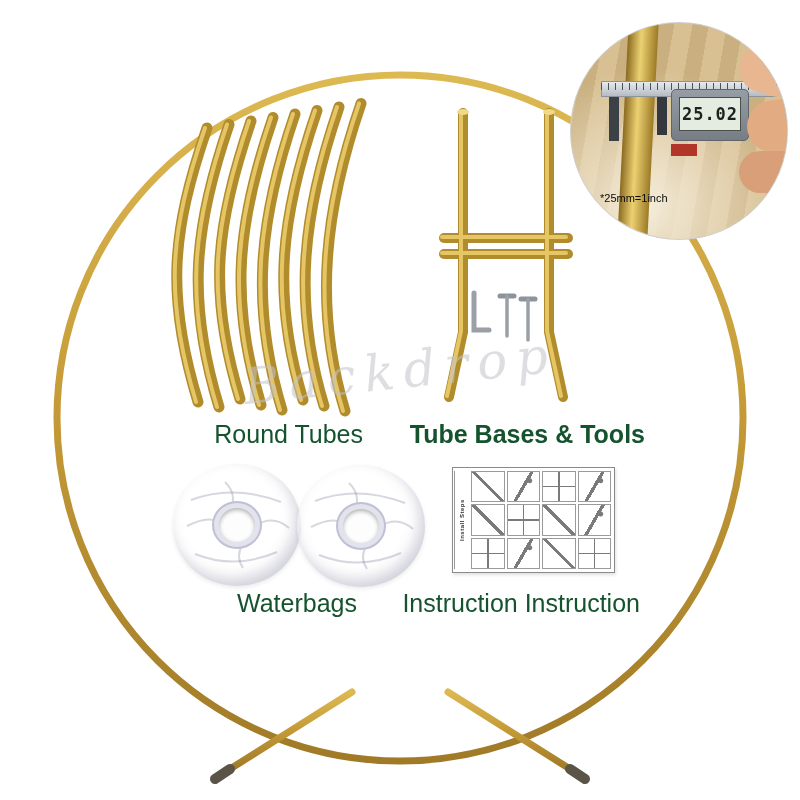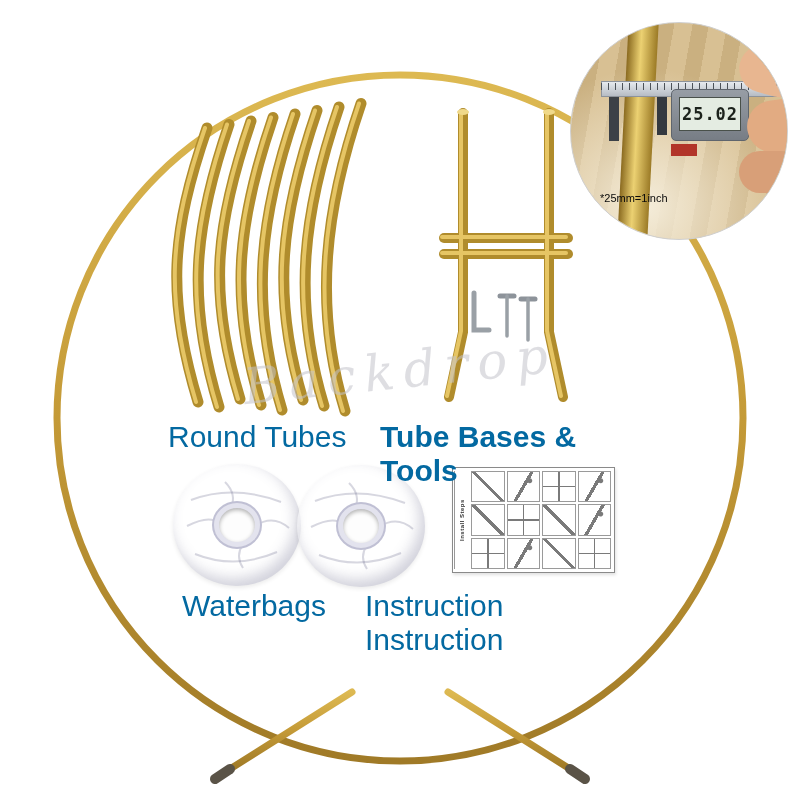--- a/index.html
+++ b/index.html
@@ -49,21 +49,21 @@
   }
   .inset .redtag{position:absolute;left:100px;top:121px;width:26px;height:12px;background:#b23529;}
   .inset .f1{position:absolute;left:168px;top:24px;width:66px;height:48px;background:#e8b690;border-radius:26px;transform:rotate(15deg);}
   .inset .f2{position:absolute;left:176px;top:76px;width:72px;height:52px;background:#e2ab82;border-radius:28px;transform:rotate(-8deg);}
   .inset .f3{position:absolute;left:168px;top:128px;width:62px;height:42px;background:#d89f78;border-radius:22px;}
   .note{
     position:absolute;left:600px;top:192px;width:170px;z-index:6;
     font-size:11px;color:#0a0a0a;
   }
   
-  .lbl{position:absolute;z-index:6;font-size:30px;color:#0369a1;text-align:left;}
+  .lbl{position:absolute;z-index:6;font-size:25px;color:#14532d;text-align:right;}
   #lbl-tubes{left:168px;top:420px;width:195px;}
   #lbl-bases{left:380px;top:420px;width:265px;font-weight:bold;}
   #lbl-water{left:182px;top:589px;width:175px;}
   #lbl-install{left:365px;top:589px;width:275px;}
   
   .bag{
     position:absolute;width:128px;height:122px;border-radius:50%;z-index:4;
     background:radial-gradient(circle at 44% 38%, #fbfbfe 0%, #ecec f4 0%, #ebebf3 42%, #cdcdde 78%, #bbbbd0 100%);
     box-shadow:inset -5px -7px 14px rgba(90,90,125,.28), inset 5px 7px 10px rgba(255,255,255,.85), 0 2px 4px rgba(0,0,0,.08);
   }

